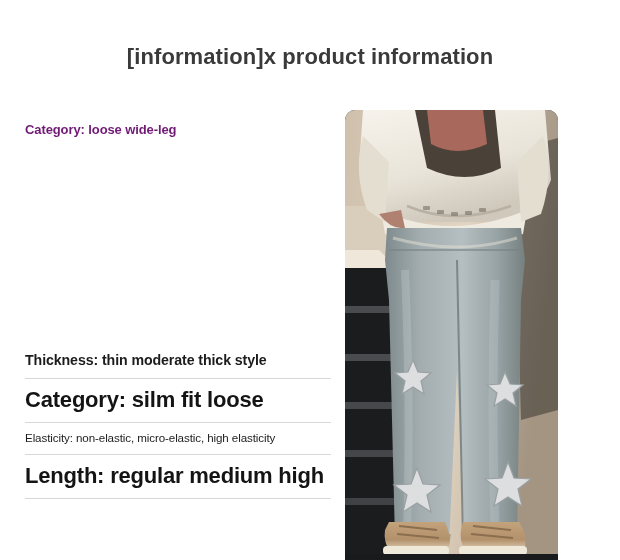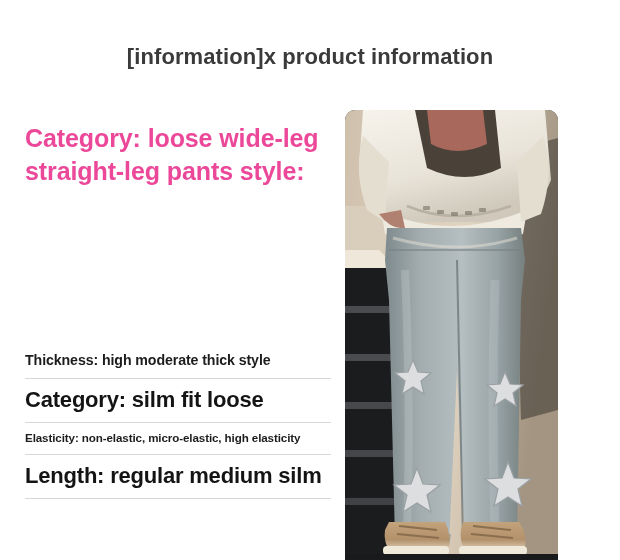--- a/index.html
+++ b/index.html
@@ -38,23 +38,23 @@
 
   
   .spec-column {
     position: absolute;
     left: 25px;
     top: 122px;
     width: 310px;
   }
 
   .spec-category {
-    font-size: 25px;
-    font-weight: bold;
-    color: #ec4899;
+    font-size: 13px;
+    font-weight: bold;
+    color: #701a75;
     line-height: 1.30;
     letter-spacing: -0.1px;
   }
   .spec-category .cat-line { display: block; white-space: nowrap; }
 
   .spec-lower {
     position: absolute;
     left: 25px;
     top: 352px;
     width: 312px;
@@ -71,21 +71,21 @@
   }
   .spec-text-lg {
     font-size: 22px;
     font-weight: bold;
     color: #141414;
     white-space: nowrap;
     letter-spacing: -0.2px;
   }
   .spec-text-sm {
     font-size: 11.6px;
-    font-weight: bold;
+    font-weight: normal;
     color: #1c1c1c;
     white-space: nowrap;
     letter-spacing: -0.1px;
   }
 
   .divider {
     height: 1px;
     width: 306px;
     background: #d8d8d8;
     border: 0;
@@ -113,49 +113,48 @@
 </head>
 <body>
 
 <div id="page">
 
   <div class="page-title">[information]x product information</div>
 
   <div class="spec-column">
     <div class="spec-category">
       <span class="cat-line">Category: loose wide-leg</span>
-      <span class="cat-line">straight-leg pants style:</span>
     </div>
   </div>
 
   <div class="spec-lower">
 
     <div class="spec-row">
-      <div class="spec-text-md">Thickness: high moderate thick style</div>
+      <div class="spec-text-md">Thickness: thin moderate thick style</div>
     </div>
     <div class="gap-a"></div>
     <div class="divider"></div>
     <div class="gap-b"></div>
 
     <div class="spec-row">
       <div class="spec-text-lg">Category: silm fit loose</div>
     </div>
     <div class="gap-c"></div>
     <div class="divider"></div>
     <div class="gap-d"></div>
 
     <div class="spec-row">
       <div class="spec-text-sm">Elasticity: non-elastic, micro-elastic, high elasticity</div>
     </div>
     <div class="gap-a"></div>
     <div class="divider"></div>
     <div class="gap-b"></div>
 
     <div class="spec-row">
-      <div class="spec-text-lg">Length: regular medium silm</div>
+      <div class="spec-text-lg">Length: regular medium high</div>
     </div>
     <div class="gap-c"></div>
     <div class="divider"></div>
 
   </div>
 
   <div class="product-photo">
     <svg viewBox="0 0 213 450" preserveAspectRatio="xMidYMid slice">
       <defs>
         <linearGradient id="denimG" x1="0" y1="0" x2="1" y2="0">

